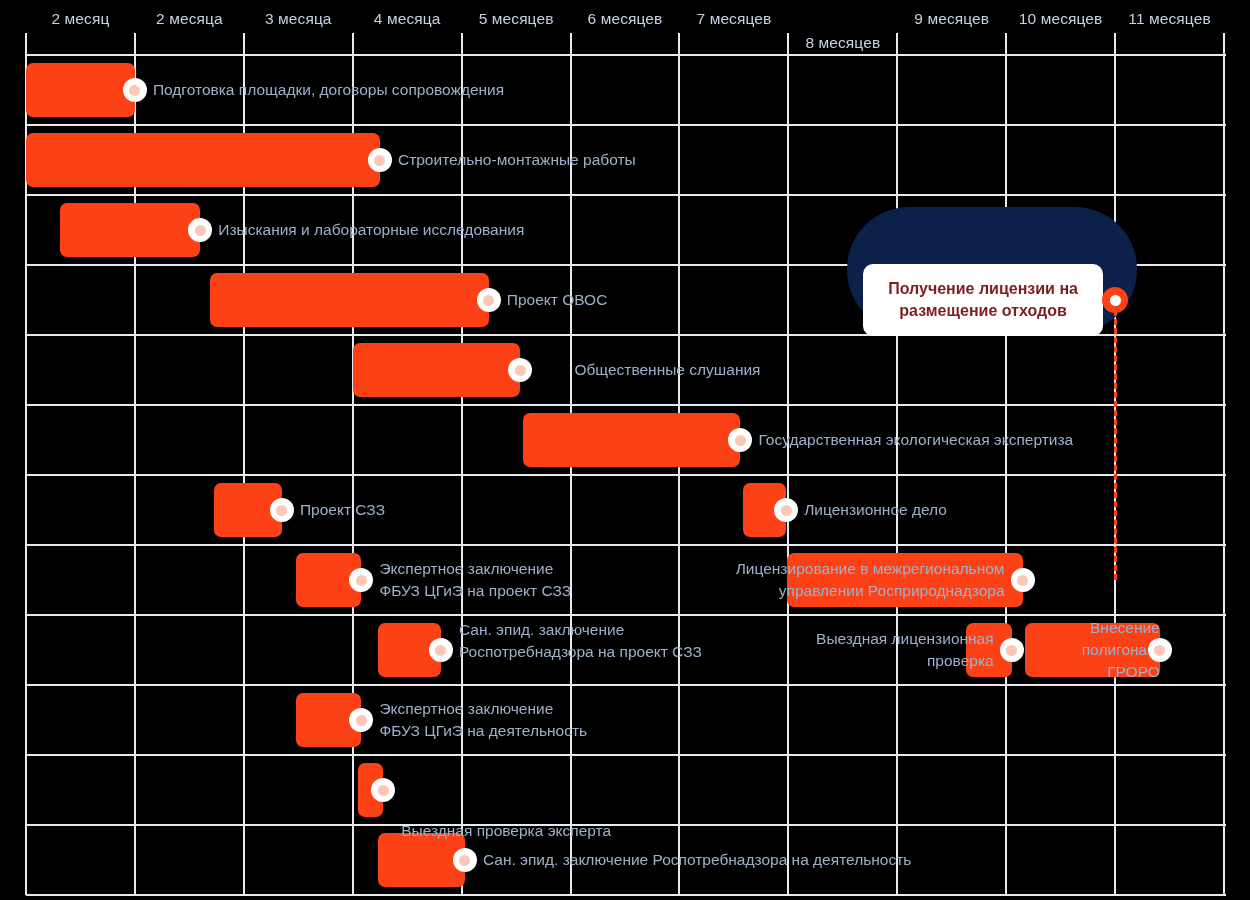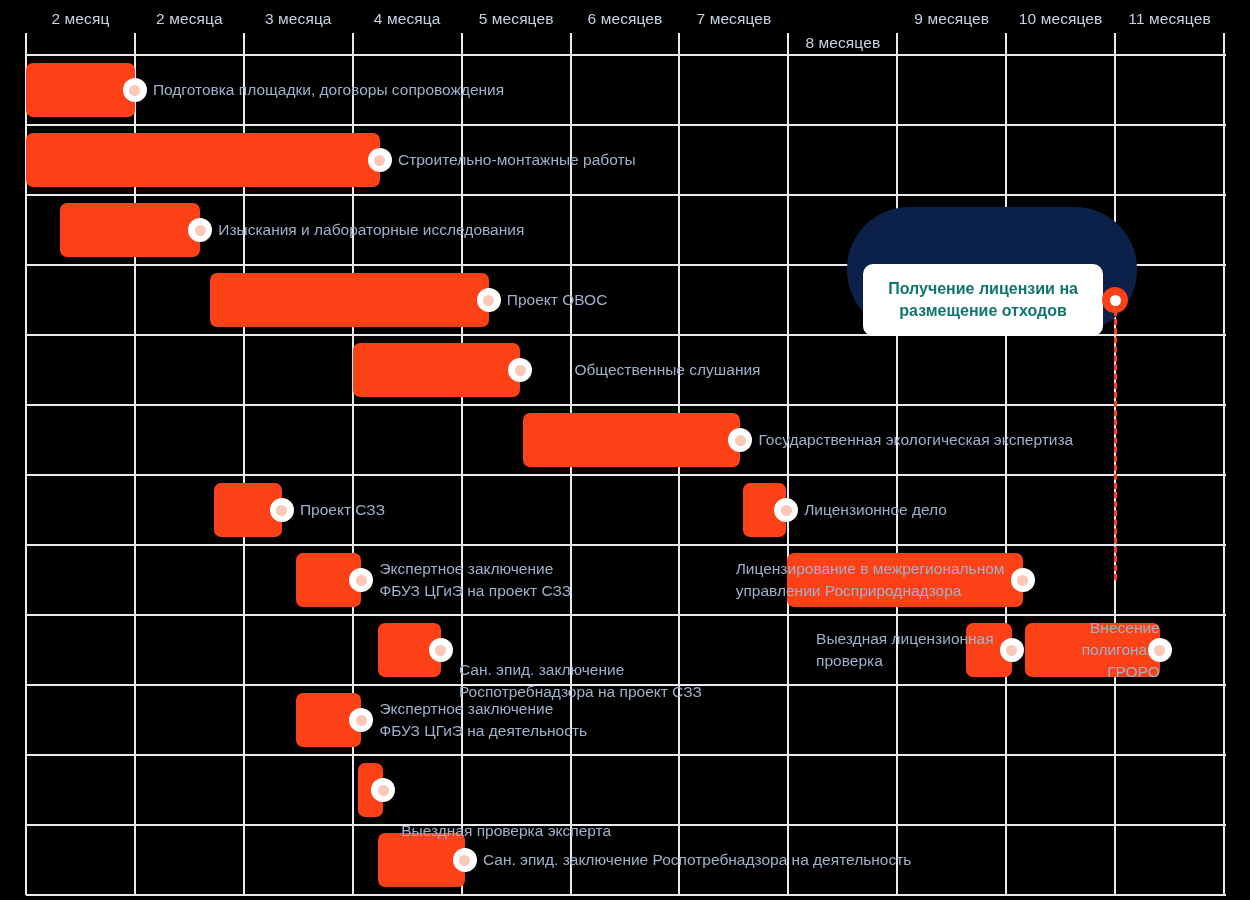--- a/index.html
+++ b/index.html
@@ -78,21 +78,21 @@
   .lab{
     position:absolute;
     color:#9fb0cb;
     font-size:15.5px;
     line-height:22px;
     white-space:pre-line;
     z-index:6;
     user-select:none;
   }
   .lab.left{text-align:left;}
-  .lab.right{}
+  .lab.right{text-align:right;}
   .lab.center{text-align:right;}
 
   
   .dash{
     position:absolute;
     width:0;
     border-left:3px dashed #fc4116;
     z-index:5;
   }
 
@@ -100,21 +100,21 @@
   .tip{
     position:absolute;
     background:#ffffff;
     border-radius:10px;
     z-index:6;
     display:flex;align-items:center;justify-content:center;
     box-sizing:border-box;
     padding:10px 14px;
   }
   .tip span{
-    color:#0f766e;
+    color:#7f1d1d;
     font-size:16px;
     line-height:22px;
     text-align:center;
     font-weight:700;
     white-space:pre-line;
   }
 </style>
 </head>
 <body>
 
@@ -211,21 +211,21 @@
       <div class="bar" style="left: 787.275px; width: 235.244px; top: 553px;"></div>
       <div class="marker" style="left: 1010.52px; top: 568px;">
         <i></i>
       </div>
       <div class="lab right" style="top: 558px; right: 245.482px;">Лицензирование в межрегиональном
 управлении Росприроднадзора</div>
       <div class="bar" style="left: 377.776px; width: 63.1673px; top: 623px;"></div>
       <div class="marker" style="left: 428.944px; top: 638px;">
         <i></i>
       </div>
-      <div class="lab left" style="top: 659px; left: 458.944px;">Сан. эпид. заключение
+      <div class="lab left" style="top: 619px; left: 458.944px;">Сан. эпид. заключение
 Роспотребнадзора на проект СЗЗ</div>
       <div class="bar" style="left: 965.885px; width: 45.7418px; top: 623px;"></div>
       <div class="marker" style="left: 999.627px; top: 638px;">
         <i></i>
       </div>
       <div class="lab right" style="top: 628px; right: 256.373px;">Выездная лицензионная
 проверка</div>
       <div class="bar" style="left: 1024.7px; width: 135.047px; top: 623px;"></div>
       <div class="marker" style="left: 1147.74px; top: 638px;">
         <i></i>

